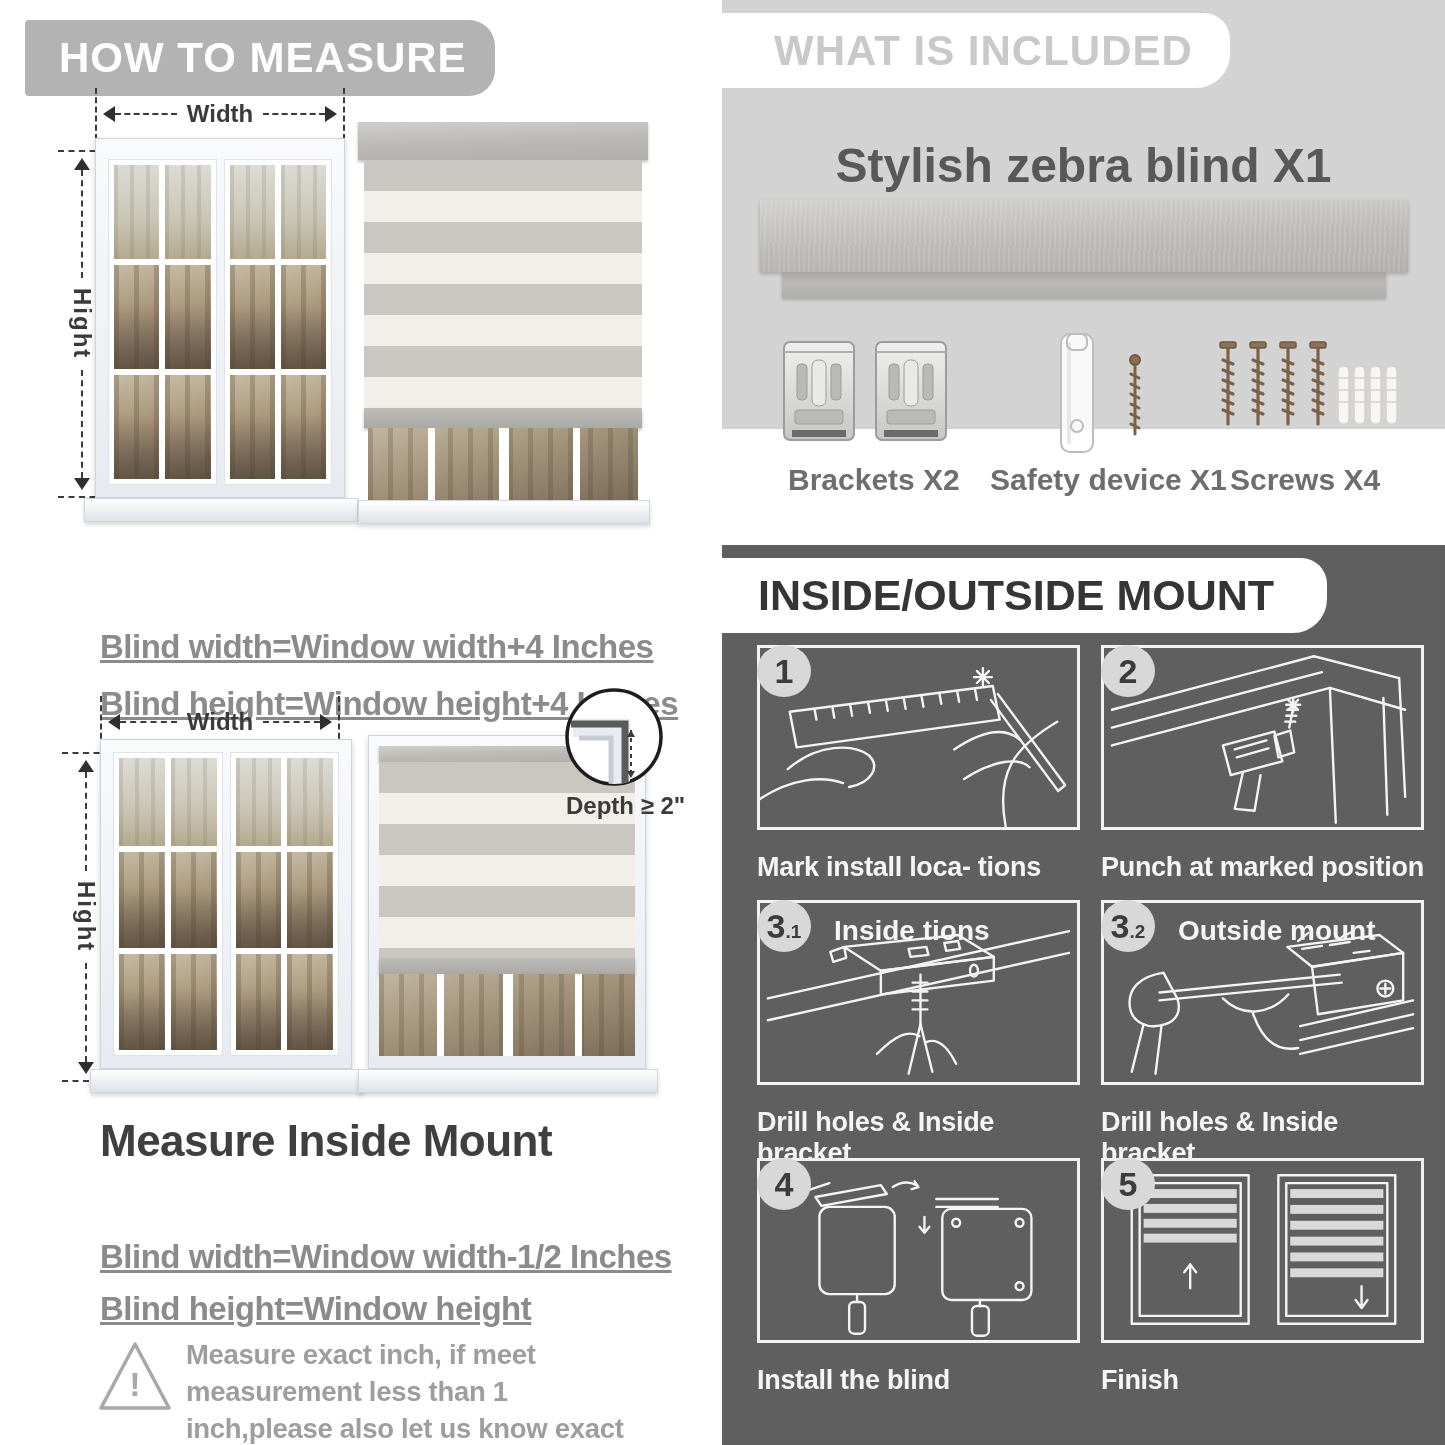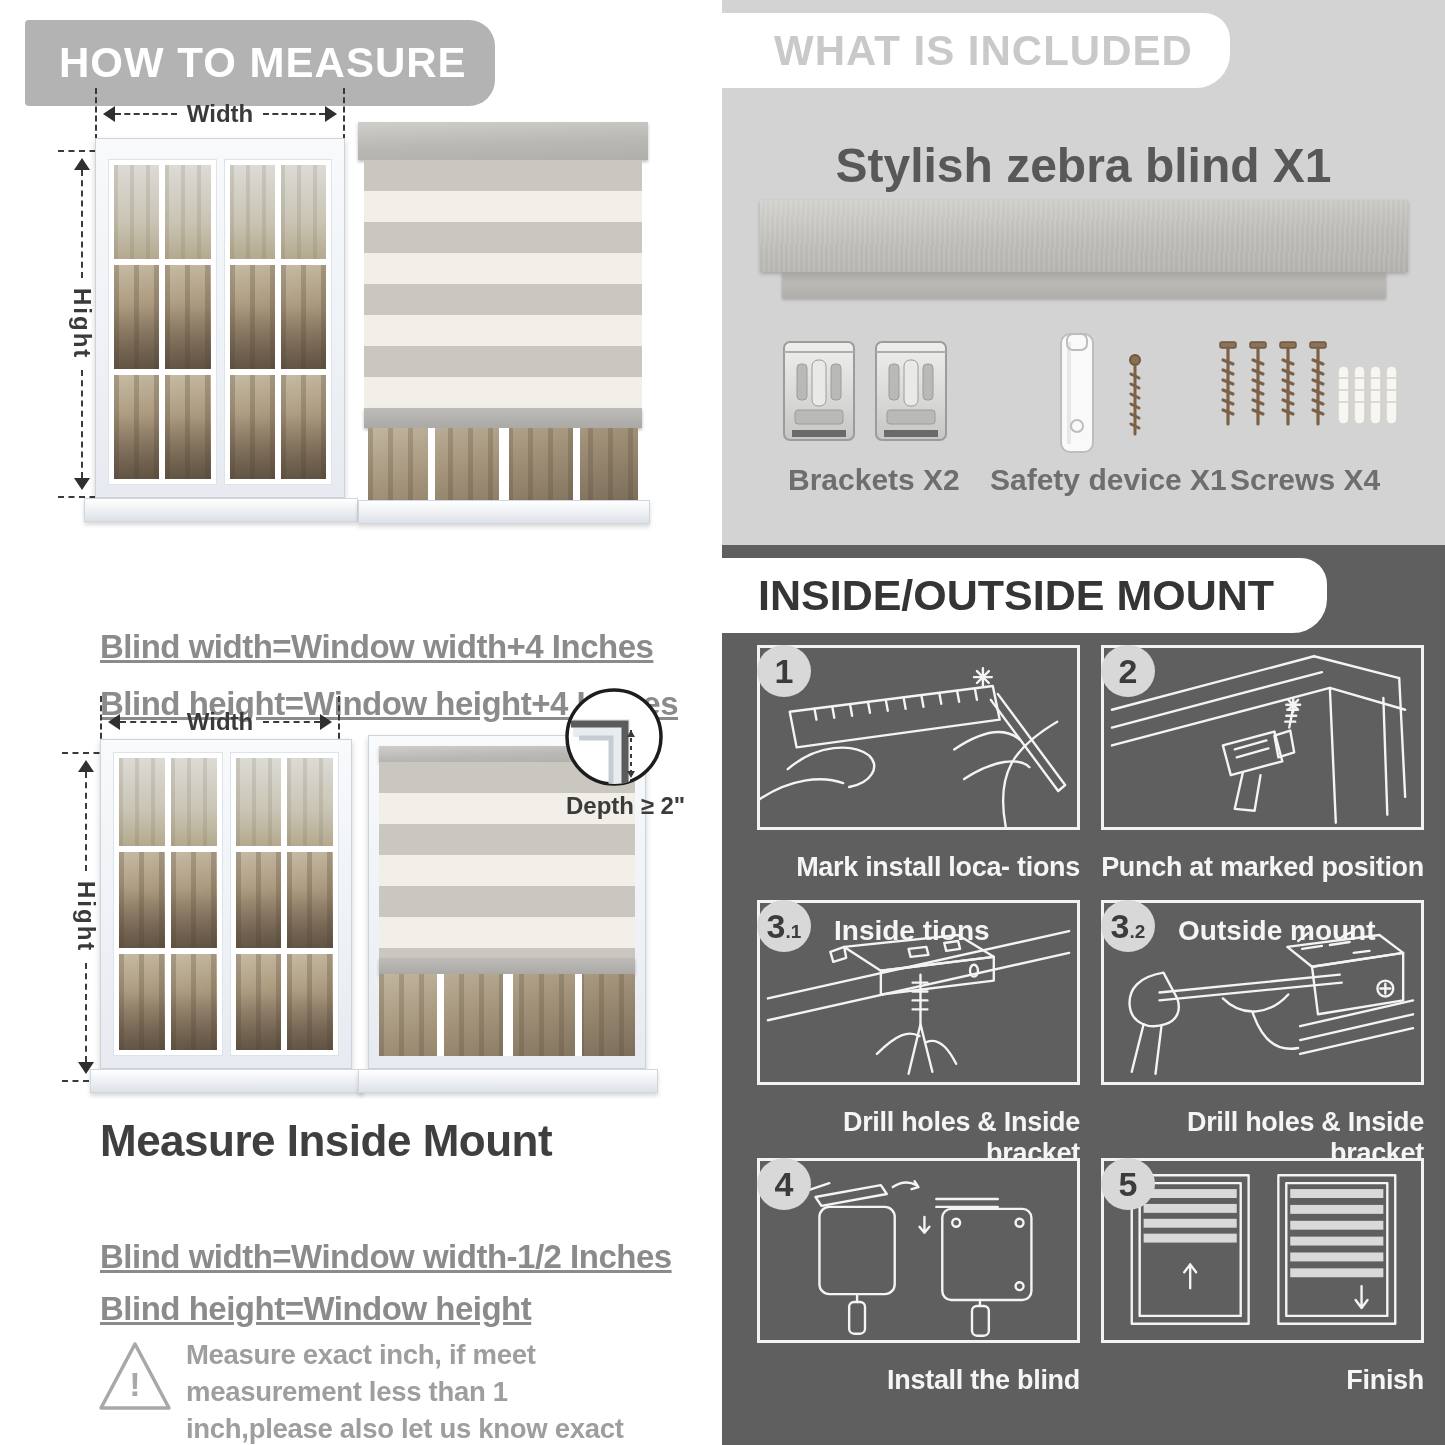--- a/index.html
+++ b/index.html
@@ -3,21 +3,21 @@
 <meta charset="utf-8">
 <style>
   html,body{margin:0;padding:0;background:#ffffff;}
   .page{position:relative;width:1445px;height:1445px;background:#ffffff;overflow:hidden;
         font-family:"Liberation Sans",sans-serif;font-weight:bold;}
   
   .abs{position:absolute;}
   .hdg{color:#3f3f3f;font-size:44px;letter-spacing:-0.5px;}
   .bodyline{color:#8b8b8b;font-size:33px;letter-spacing:-0.5px;text-decoration:underline;}
   
-  .banner-left{left:25px;top:20px;width:470px;height:86px;background:#b3b3b3;
+  .banner-left{left:25px;top:20px;width:470px;height:76px;background:#b3b3b3;
     border-radius:4px 26px 26px 4px;display:flex;align-items:center;padding-left:34px;
     color:#ffffff;font-size:42px;letter-spacing:1px;box-sizing:border-box;}
   
   .harrow{display:flex;align-items:center;height:20px;color:#3a3a3a;font-size:24px;}
   .harrow .seg{flex:1;border-top:2px dashed #3a3a3a;height:0;}
   .harrow .lbl{margin:0 10px;white-space:nowrap;}
   .ah-l{width:0;height:0;border:8px solid transparent;border-right:12px solid #2f2f2f;}
   .ah-r{width:0;height:0;border:8px solid transparent;border-left:12px solid #2f2f2f;}
   .tick-v{position:absolute;top:-16px;height:52px;border-left:2px dashed #3a3a3a;width:0;}
   .varrow{display:flex;flex-direction:column;align-items:center;width:20px;color:#3a3a3a;font-size:24px;}
@@ -45,28 +45,28 @@
   .botrail{background:linear-gradient(180deg,#bdbcb8,#aaa9a5);box-shadow:0 2px 3px rgba(0,0,0,.25);}
   .photo-strip{background:
     repeating-linear-gradient(90deg,rgba(84,70,54,.25) 0 5px,rgba(0,0,0,0) 5px 20px),
     linear-gradient(165deg,#c2b69f 0%,#a3937a 45%,#7c6d5a 100%);}
   .mull-v{position:absolute;top:0;bottom:0;width:7px;background:#ffffff;}
   
   .depth-lbl{color:#3b3b3b;font-size:24px;}
   
   .warn-text{color:#9e9e9e;font-size:27.5px;line-height:37px;letter-spacing:-0.3px;}
   
-  .right-top{left:722px;top:0;width:723px;height:545px;background:#d3d3d3;}
+  .right-top{left:722px;top:0;width:723px;height:429px;background:#d3d3d3;}
   .banner-included{position:absolute;left:0;top:13px;width:508px;height:75px;background:#ffffff;
     border-radius:0 26px 34px 0;display:flex;align-items:center;padding-left:52px;box-sizing:border-box;
     color:#c9c9c9;font-size:42px;letter-spacing:1px;}
   .product-lbl{position:absolute;left:0;top:138px;width:723px;text-align:center;color:#585858;font-size:48px;}
   .part-lbl{position:absolute;color:#6e6e6e;font-size:30px;white-space:nowrap;}
   
-  .right-bottom{left:722px;top:545px;width:723px;height:900px;background:#5f5f5f;text-align:right;}
+  .right-bottom{left:722px;top:545px;width:723px;height:900px;background:#5f5f5f;}
   .banner-mount{position:absolute;left:0;top:13px;width:605px;height:75px;background:#ffffff;
     border-radius:0 26px 34px 0;display:flex;align-items:center;padding-left:36px;box-sizing:border-box;
     color:#353535;font-size:43px;letter-spacing:0px;}
   .step{position:absolute;width:323px;}
   .panel{position:relative;height:185px;border:3px solid #f2f2f2;box-sizing:border-box;background:#5f5f5f;}
   .badge{position:absolute;left:-3px;top:-3px;width:54px;height:52px;border-radius:50%;background:#d8d8d8;
     color:#3c3c3c;display:flex;align-items:center;justify-content:center;font-size:34px;}
   .badge .sub{font-size:19px;margin-top:12px;}
   .ptitle{position:absolute;left:74px;top:12px;color:#f5f5f5;font-size:28px;}
   .caption{margin-top:22px;color:#f5f5f5;font-size:27px;letter-spacing:-0.3px;}

